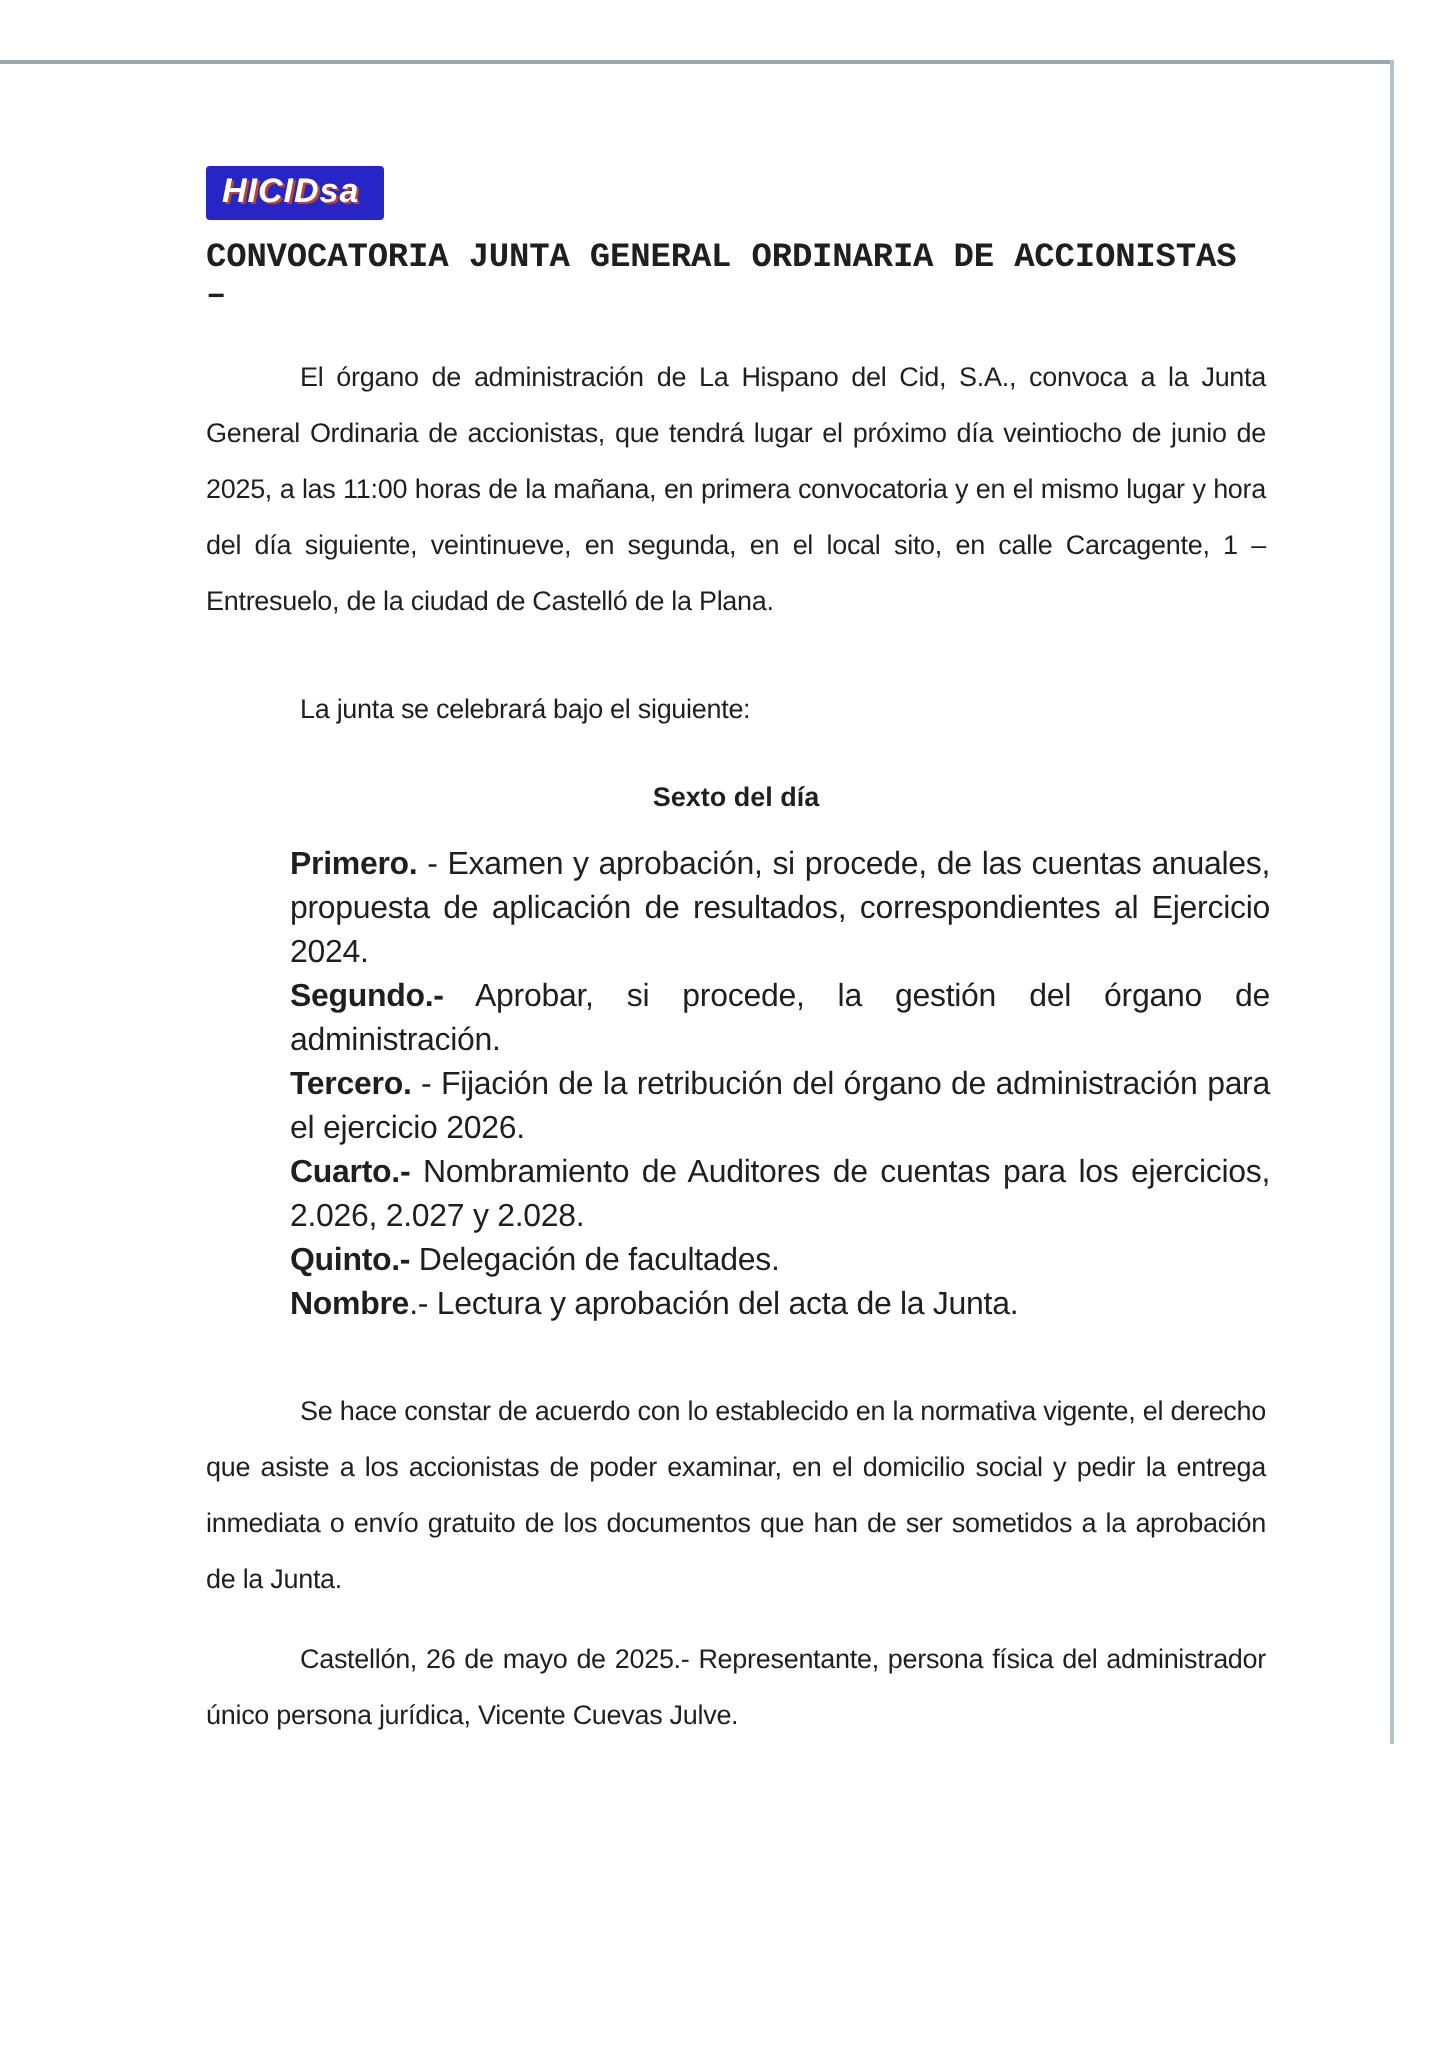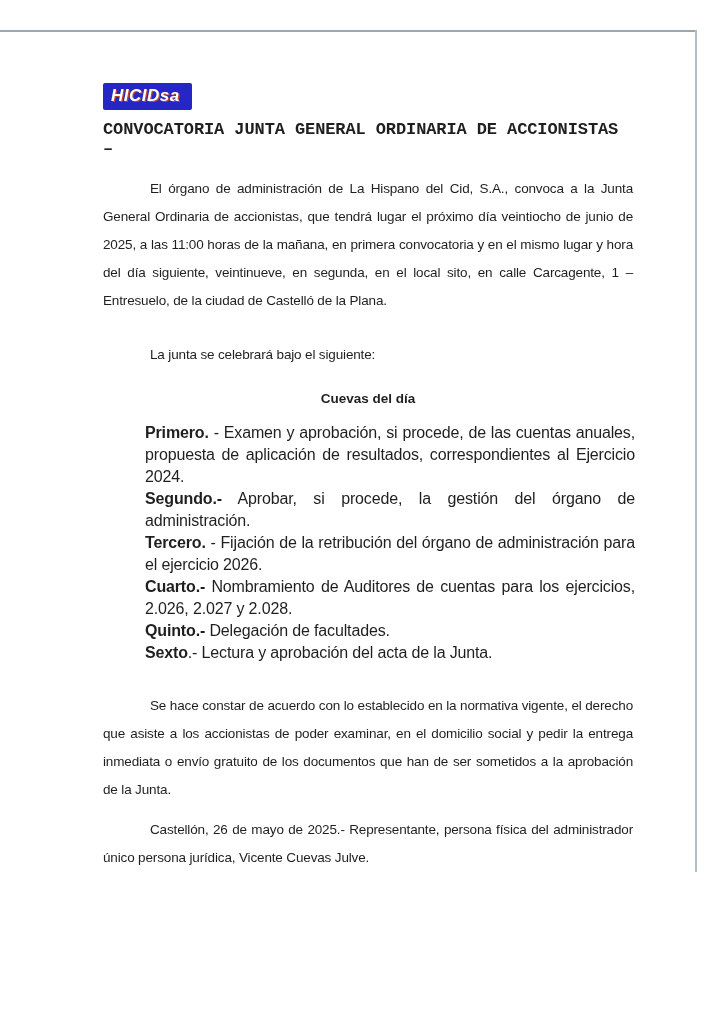--- a/index.html
+++ b/index.html
@@ -103,29 +103,29 @@
     <div class="logo">
       <span>HICIDsa</span>
     </div>
 
     <div class="doc-title">CONVOCATORIA JUNTA GENERAL ORDINARIA DE ACCIONISTAS –</div>
 
     <p class="body-par indent p-convocation">El órgano de administración de La Hispano del Cid, S.A., convoca a la Junta General Ordinaria de accionistas, que tendrá lugar el próximo día veintiocho de junio de 2025, a las 11:00 horas de la mañana, en primera convocatoria y en el mismo lugar y hora del día siguiente, veintinueve, en segunda, en el local sito, en calle Carcagente, 1 – Entresuelo, de la ciudad de Castelló de la Plana.</p>
 
     <p class="body-par indent p-intro">La junta se celebrará bajo el siguiente:</p>
 
-    <div class="agenda-heading">Cuevas del día</div>
+    <div class="agenda-heading">Sexto del día</div>
 
     <div class="agenda">
       <p class="agenda-item"><span class="lbl">Primero.</span><span> - Examen y aprobación, si procede, de las cuentas anuales, propuesta de aplicación de resultados, correspondientes al Ejercicio 2024.</span></p>
       <p class="agenda-item"><span class="lbl">Segundo.-</span><span> Aprobar, si procede, la gestión del órgano de administración.</span></p>
       <p class="agenda-item"><span class="lbl">Tercero.</span><span> - Fijación de la retribución del órgano de administración para el ejercicio 2026.</span></p>
       <p class="agenda-item"><span class="lbl">Cuarto.-</span><span> Nombramiento de Auditores de cuentas para los ejercicios, 2.026, 2.027 y 2.028.</span></p>
       <p class="agenda-item"><span class="lbl">Quinto.-</span><span> Delegación de facultades.</span></p>
-      <p class="agenda-item"><span class="lbl">Sexto</span><span>.- Lectura y aprobación del acta de la Junta.</span></p>
+      <p class="agenda-item"><span class="lbl">Nombre</span><span>.- Lectura y aprobación del acta de la Junta.</span></p>
     </div>
 
     <p class="body-par indent p-rights">Se hace constar de acuerdo con lo establecido en la normativa vigente, el derecho que asiste a los accionistas de poder examinar, en el domicilio social y pedir la entrega inmediata o envío gratuito de los documentos que han de ser sometidos a la aprobación de la Junta.</p>
 
     <p class="body-par indent p-signoff">Castellón, 26 de mayo de 2025.- Representante, persona física del administrador único persona jurídica, Vicente Cuevas Julve.</p>
 
     <div class="sig-row">
       <svg class="sig-ink" width="110" height="130" viewBox="0 0 110 130">
         <g fill="none" stroke="#8a8ac6" stroke-width="1.6" stroke-linecap="round">
           <path d="M84,30 C60,8 22,12 14,42 C6,74 28,96 56,94 C78,92 88,76 82,62 C78,52 66,48 58,52"></path>

